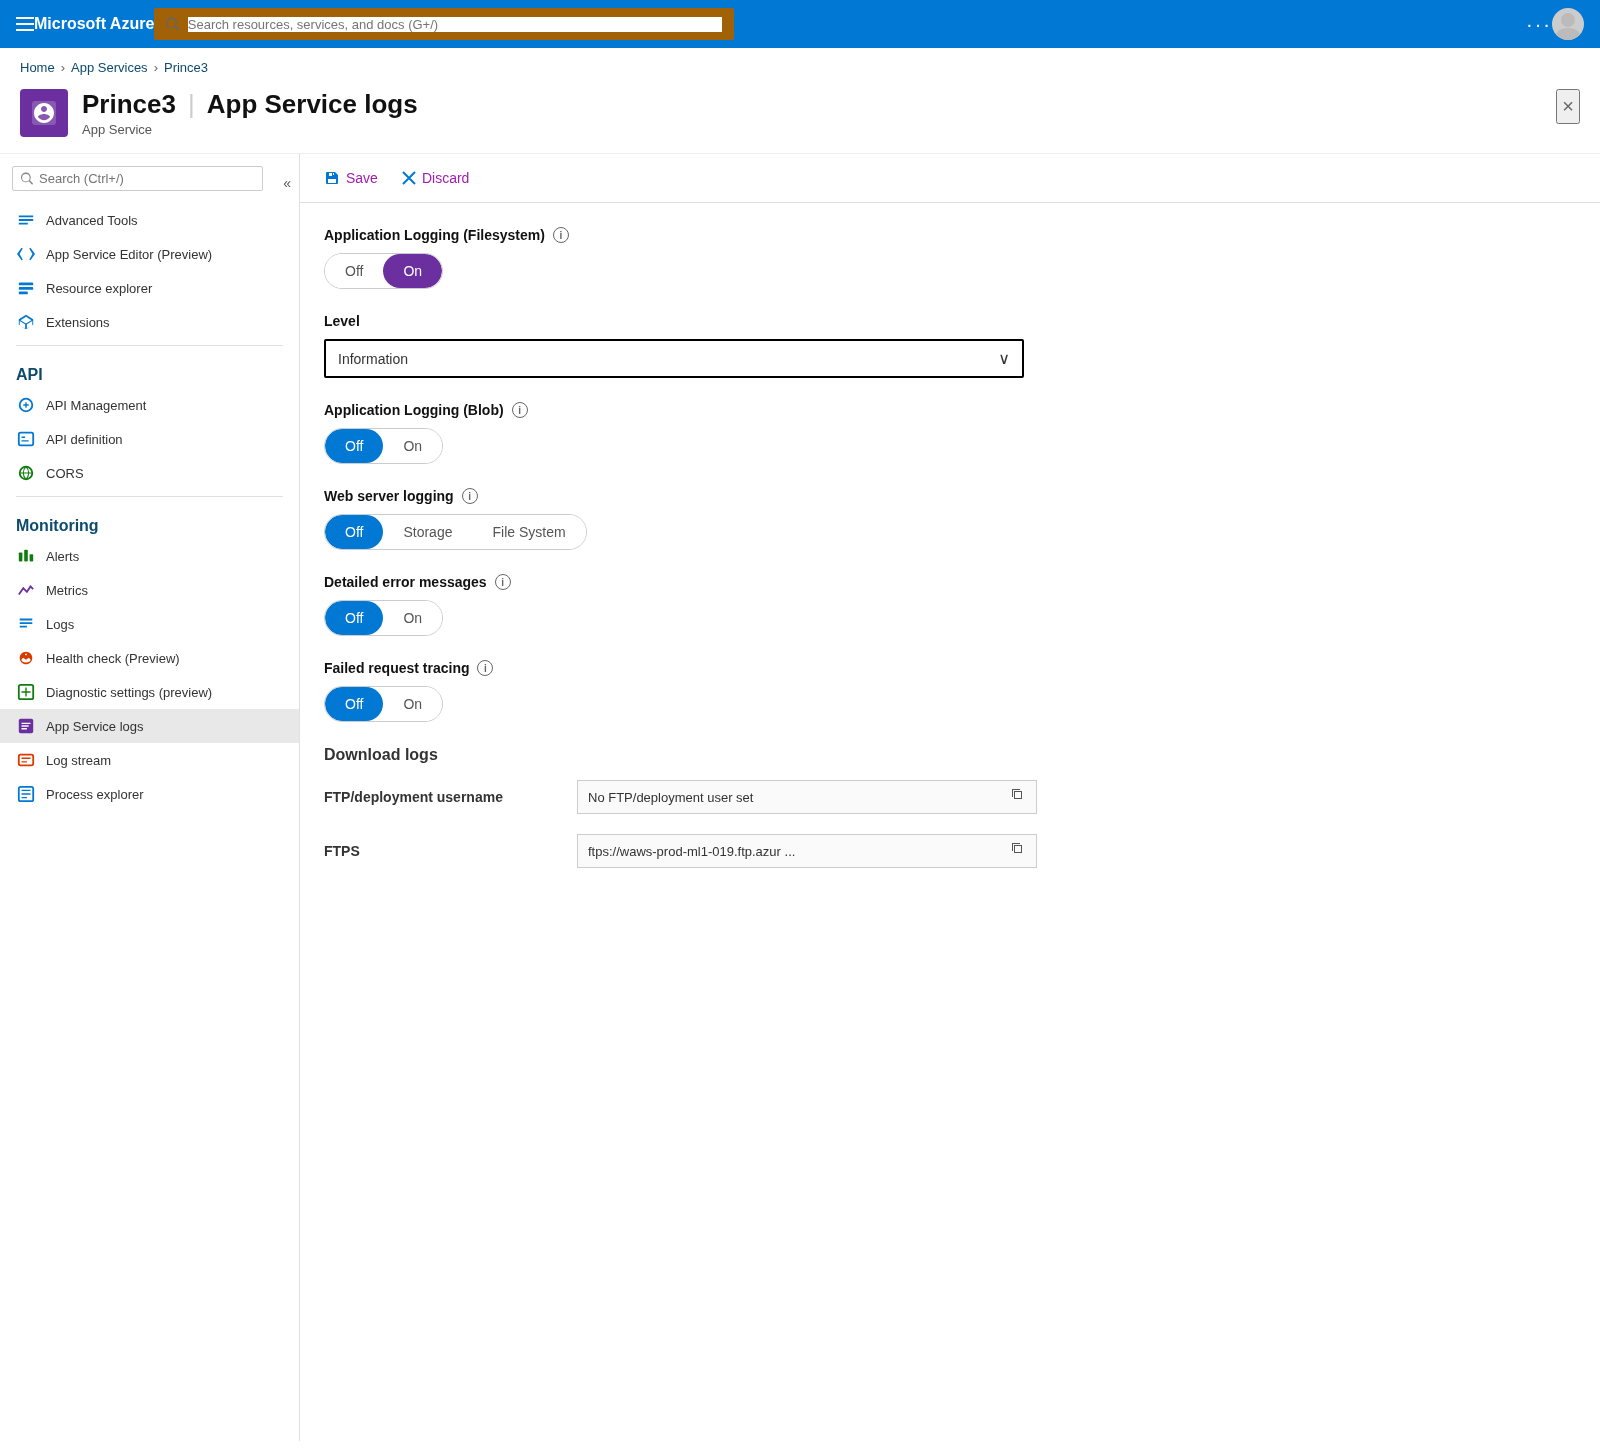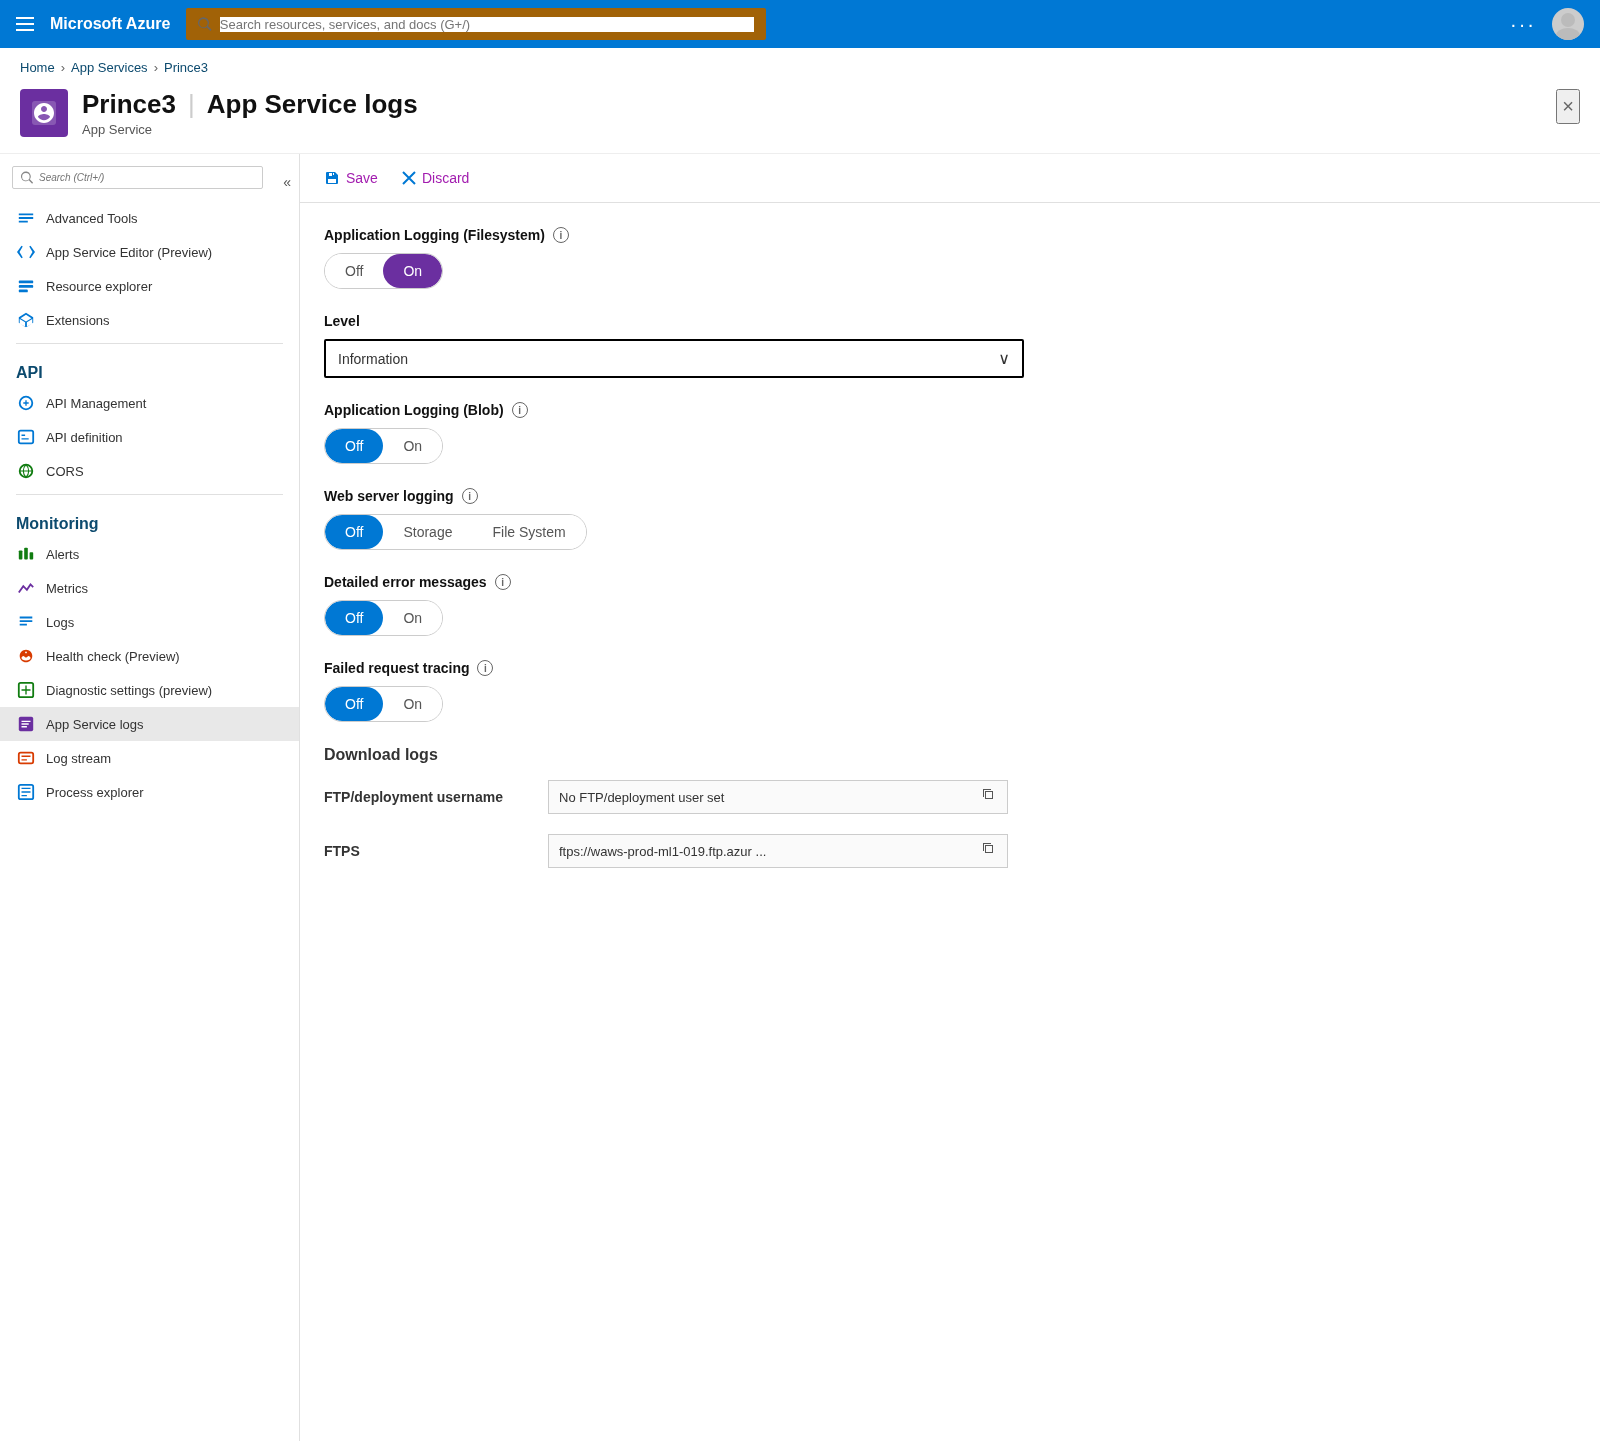--- a/index.html
+++ b/index.html
@@ -6,21 +6,21 @@
     body { font-family: 'Segoe UI', Arial, sans-serif; font-size: 14px; color: #333; background: #fff; }
 
     
     .top-nav {
       background: #0078d4;
       color: #fff;
       height: 48px;
       display: flex;
       align-items: center;
       padding: 0 16px;
-      gap: 16px;
+      gap: 0;
     }
     .top-nav .hamburger { display: flex; flex-direction: column; gap: 4px; cursor: pointer; }
     .top-nav .hamburger span { display: block; width: 18px; height: 2px; background: #fff; }
     .top-nav .brand { font-size: 16px; font-weight: 600; white-space: nowrap; }
     .top-nav .search-bar {
       flex: 1;
       max-width: 580px;
       height: 32px;
       border-radius: 2px;
       border: none;
@@ -80,21 +80,21 @@
       border-right: 1px solid #e0e0e0;
       overflow-y: auto;
       padding: 8px 0;
     }
     .sidebar-search {
       margin: 4px 12px 12px;
       display: flex; align-items: center;
       border: 1px solid #ccc; border-radius: 2px;
       padding: 4px 8px; gap: 6px;
     }
-    .sidebar-search input { border: none; outline: none; width: 100%; font-size: 10px; font-style: italic; }
+    .sidebar-search input { border: none; outline: none; width: 100%; font-size: 13px; }
 
     .sidebar-item {
       display: flex; align-items: center; gap: 10px;
       padding: 7px 16px; cursor: pointer; font-size: 13px; color: #333;
     }
     .sidebar-item.active { background: #e8e8e8; font-weight: 500; }
     .sidebar-item .item-icon { width: 20px; height: 20px; flex-shrink: 0; display: flex; align-items: center; justify-content: center; }
 
     .sidebar-section-label {
       font-size: 16px; font-weight: 700; color: #0c4a6e;
@@ -163,21 +163,21 @@
       padding: 8px 12px; display: flex; align-items: center; justify-content: space-between;
       width: 100%; cursor: pointer; background: #fff; font-size: 14px;
       max-width: 700px;
     }
     .dropdown-chevron { font-size: 16px; color: #333; }
 
     
     .download-section { margin-top: 12px; }
     .download-title { font-size: 16px; font-weight: 700; margin-bottom: 16px; }
     .download-row {
-      display: flex; align-items: center; gap: 4px; margin-bottom: 20px;
+      display: flex; align-items: center; gap: 33px; margin-bottom: 20px;
     }
     .download-row-label { font-size: 14px; font-weight: 600; width: 220px; flex-shrink: 0; }
     .download-field {
       flex: 1; max-width: 460px;
       border: 1px solid #ccc; padding: 6px 10px;
       display: flex; align-items: center; justify-content: space-between;
       background: #fafafa; font-size: 13px; color: #333;
     }
     .copy-icon { cursor: pointer; color: #555; font-size: 16px; }
   </style>

